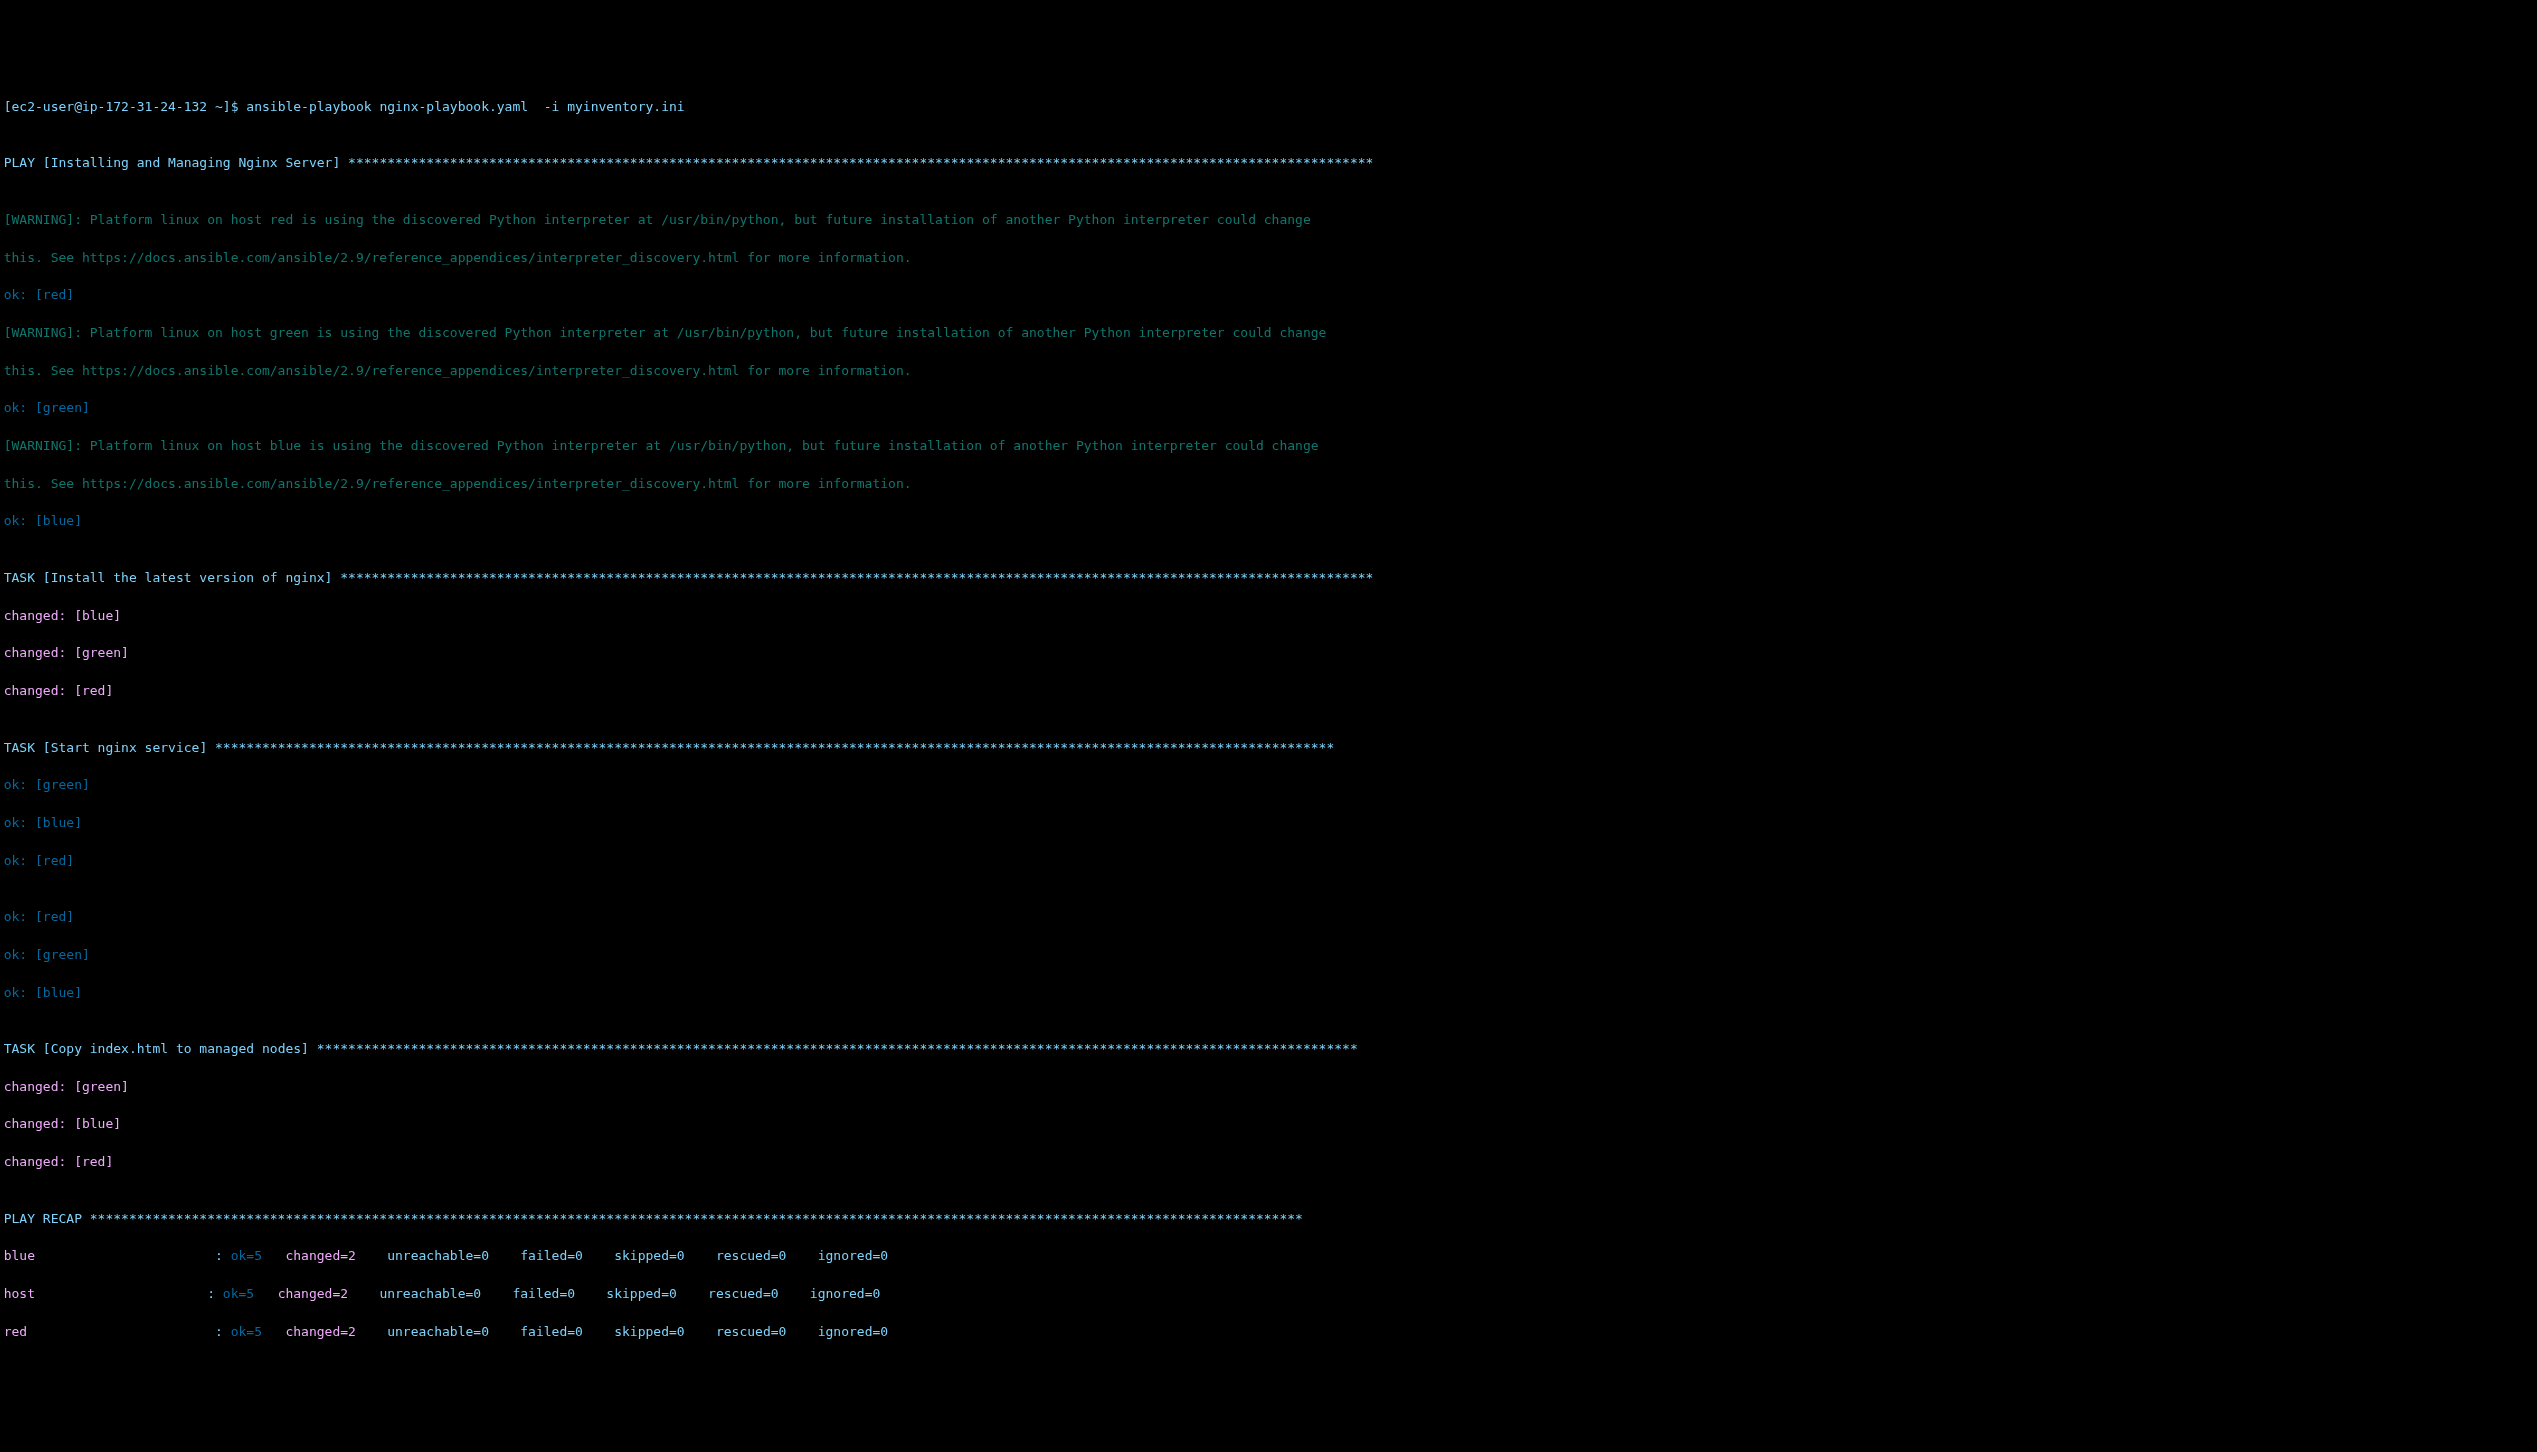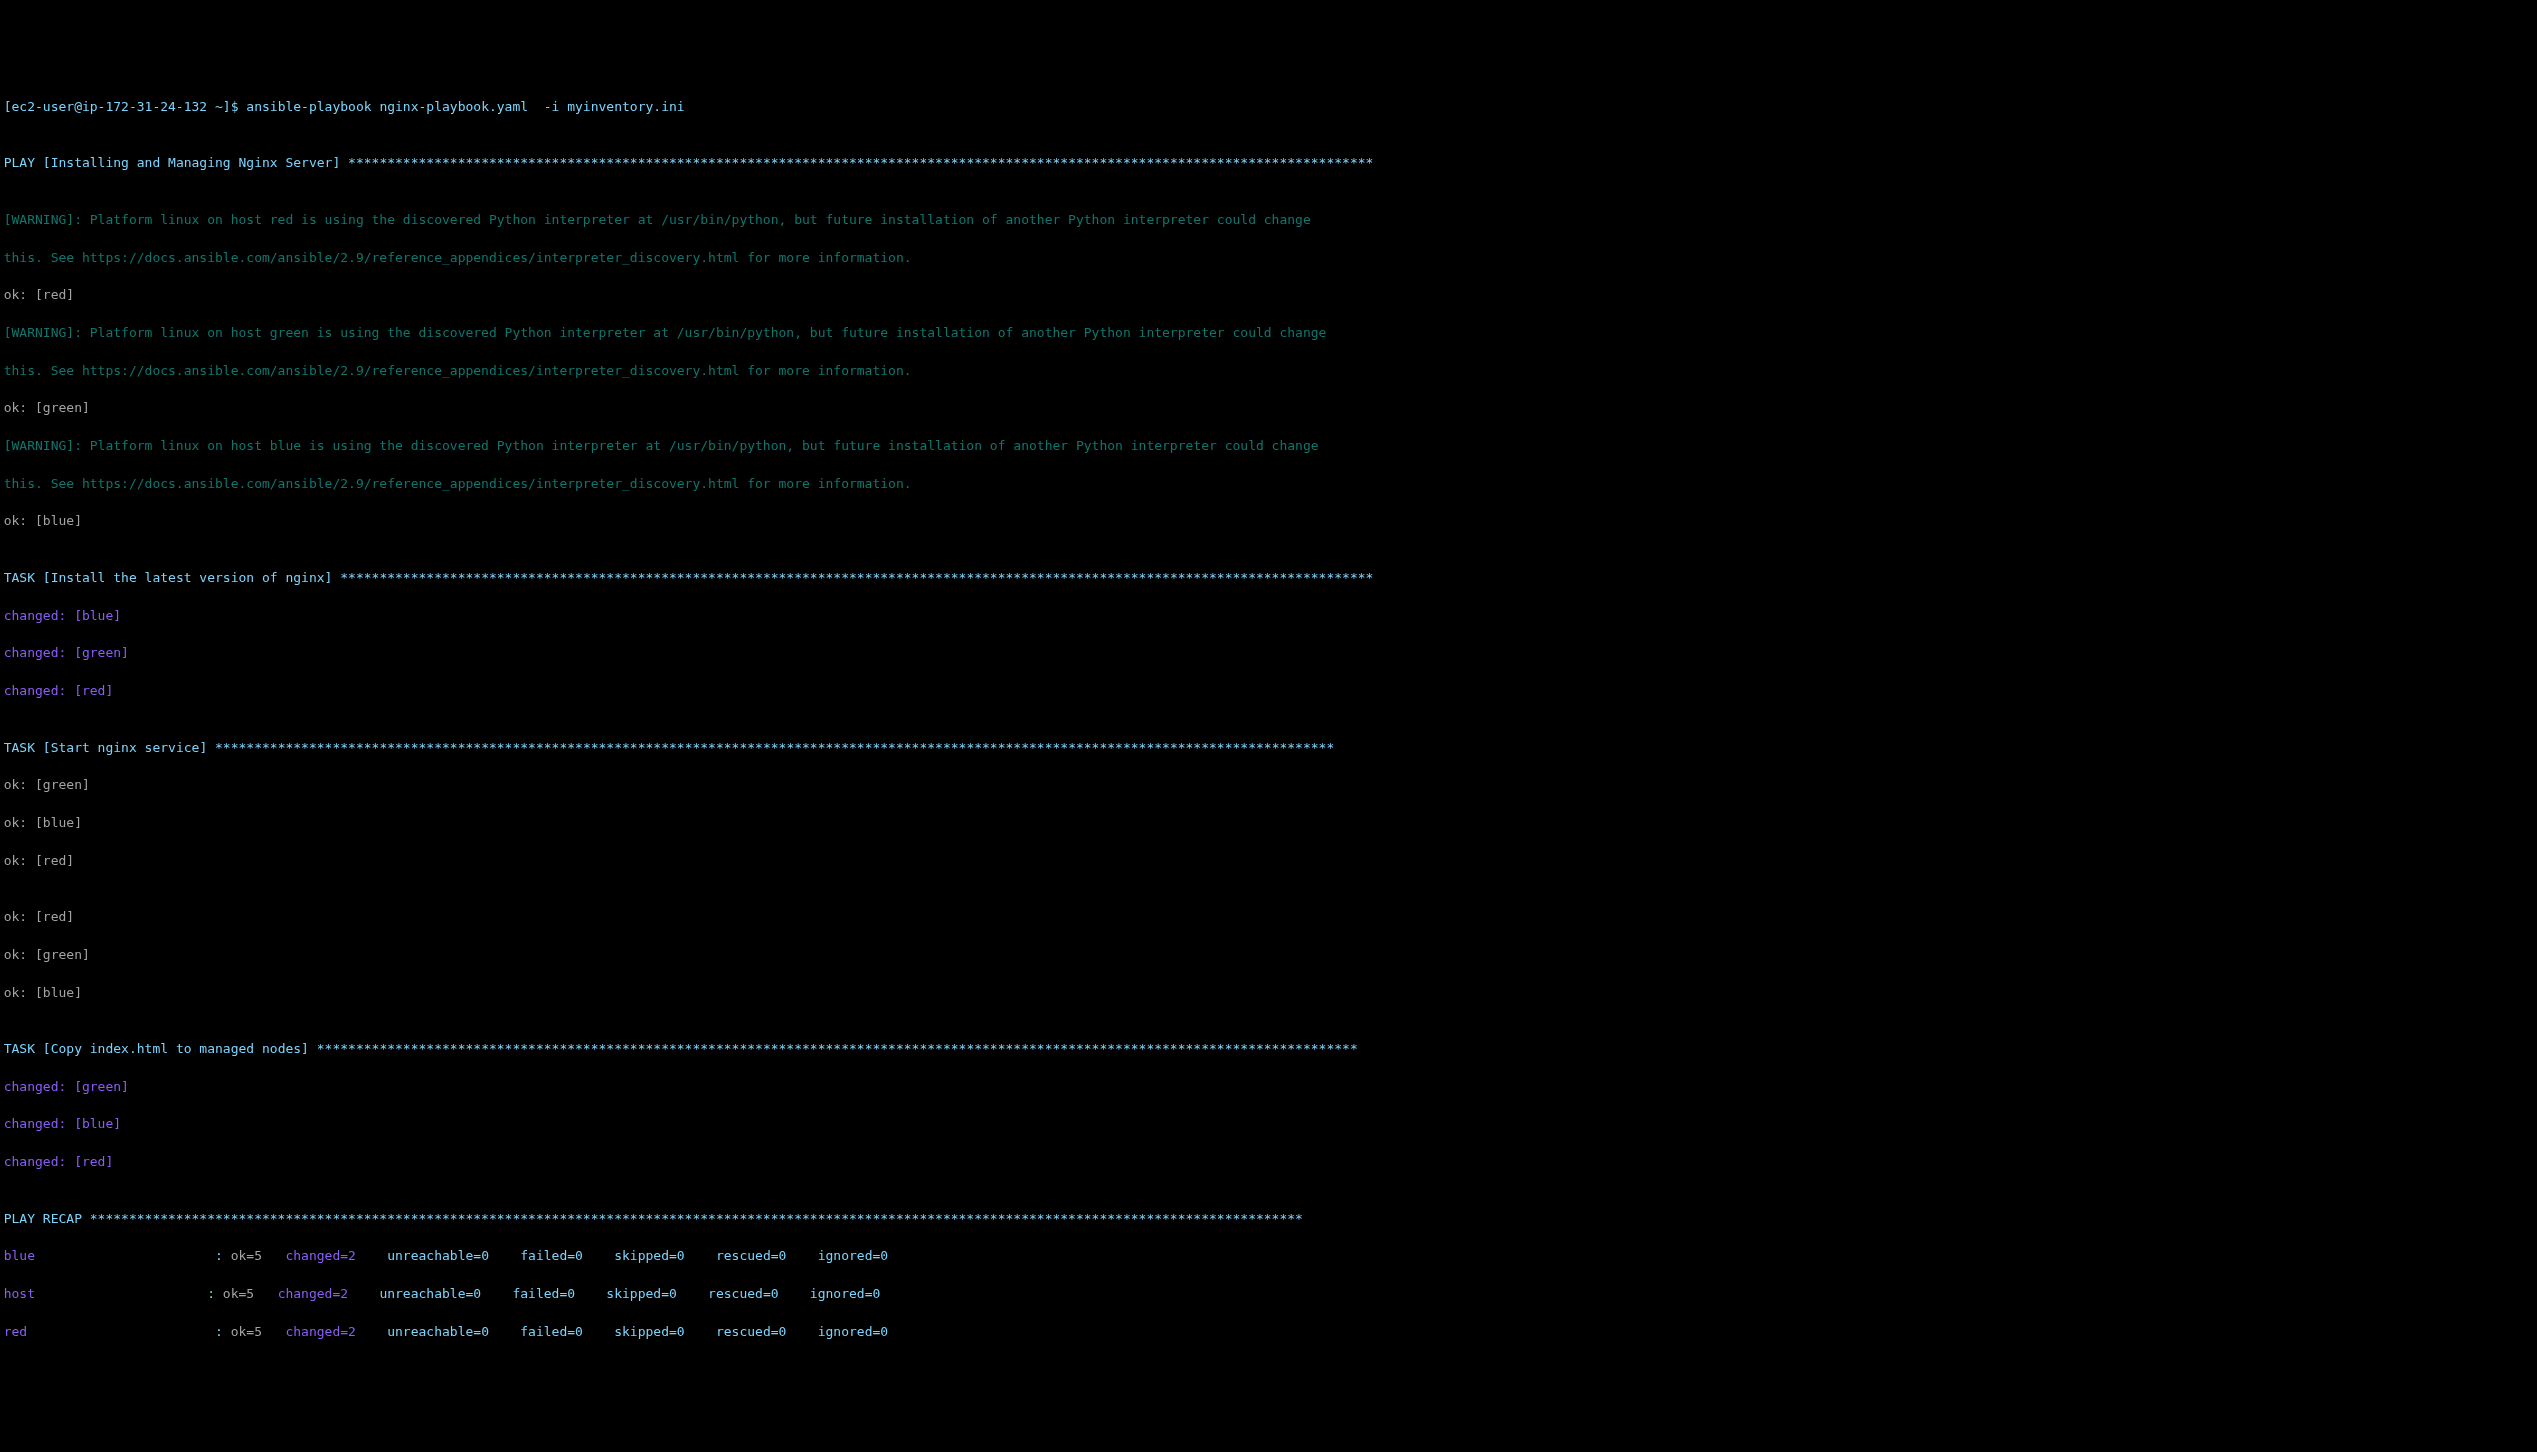--- a/index.html
+++ b/index.html
@@ -8,22 +8,22 @@
     font-family: "Menlo", "Monaco", "Consolas", monospace;
     font-size: 13px;
     line-height: 1.45;
     margin: 0;
     padding: 3.7px 3.7px 3.7px 3.7px;
     white-space: pre;
     overflow-x: auto;
   }
   .white { color: #7dd3fc; }
   .magenta { color: #0f766e; }
-  .green { color: #a3a3a3; }
-  .yellow { color: #8b5cf6; }
+  .green { color: #0369a1; }
+  .yellow { color: #f0abfc; }
   .line { display: block; }
 </style>
 </head>
 <body>
 
 
 
 <div>
 <span class="line"><span class="white">[ec2-user@ip-172-31-24-132 ~]$ </span><span class="white">ansible-playbook nginx-playbook.yaml  -i myinventory.ini</span></span>
 <span class="line"></span>

